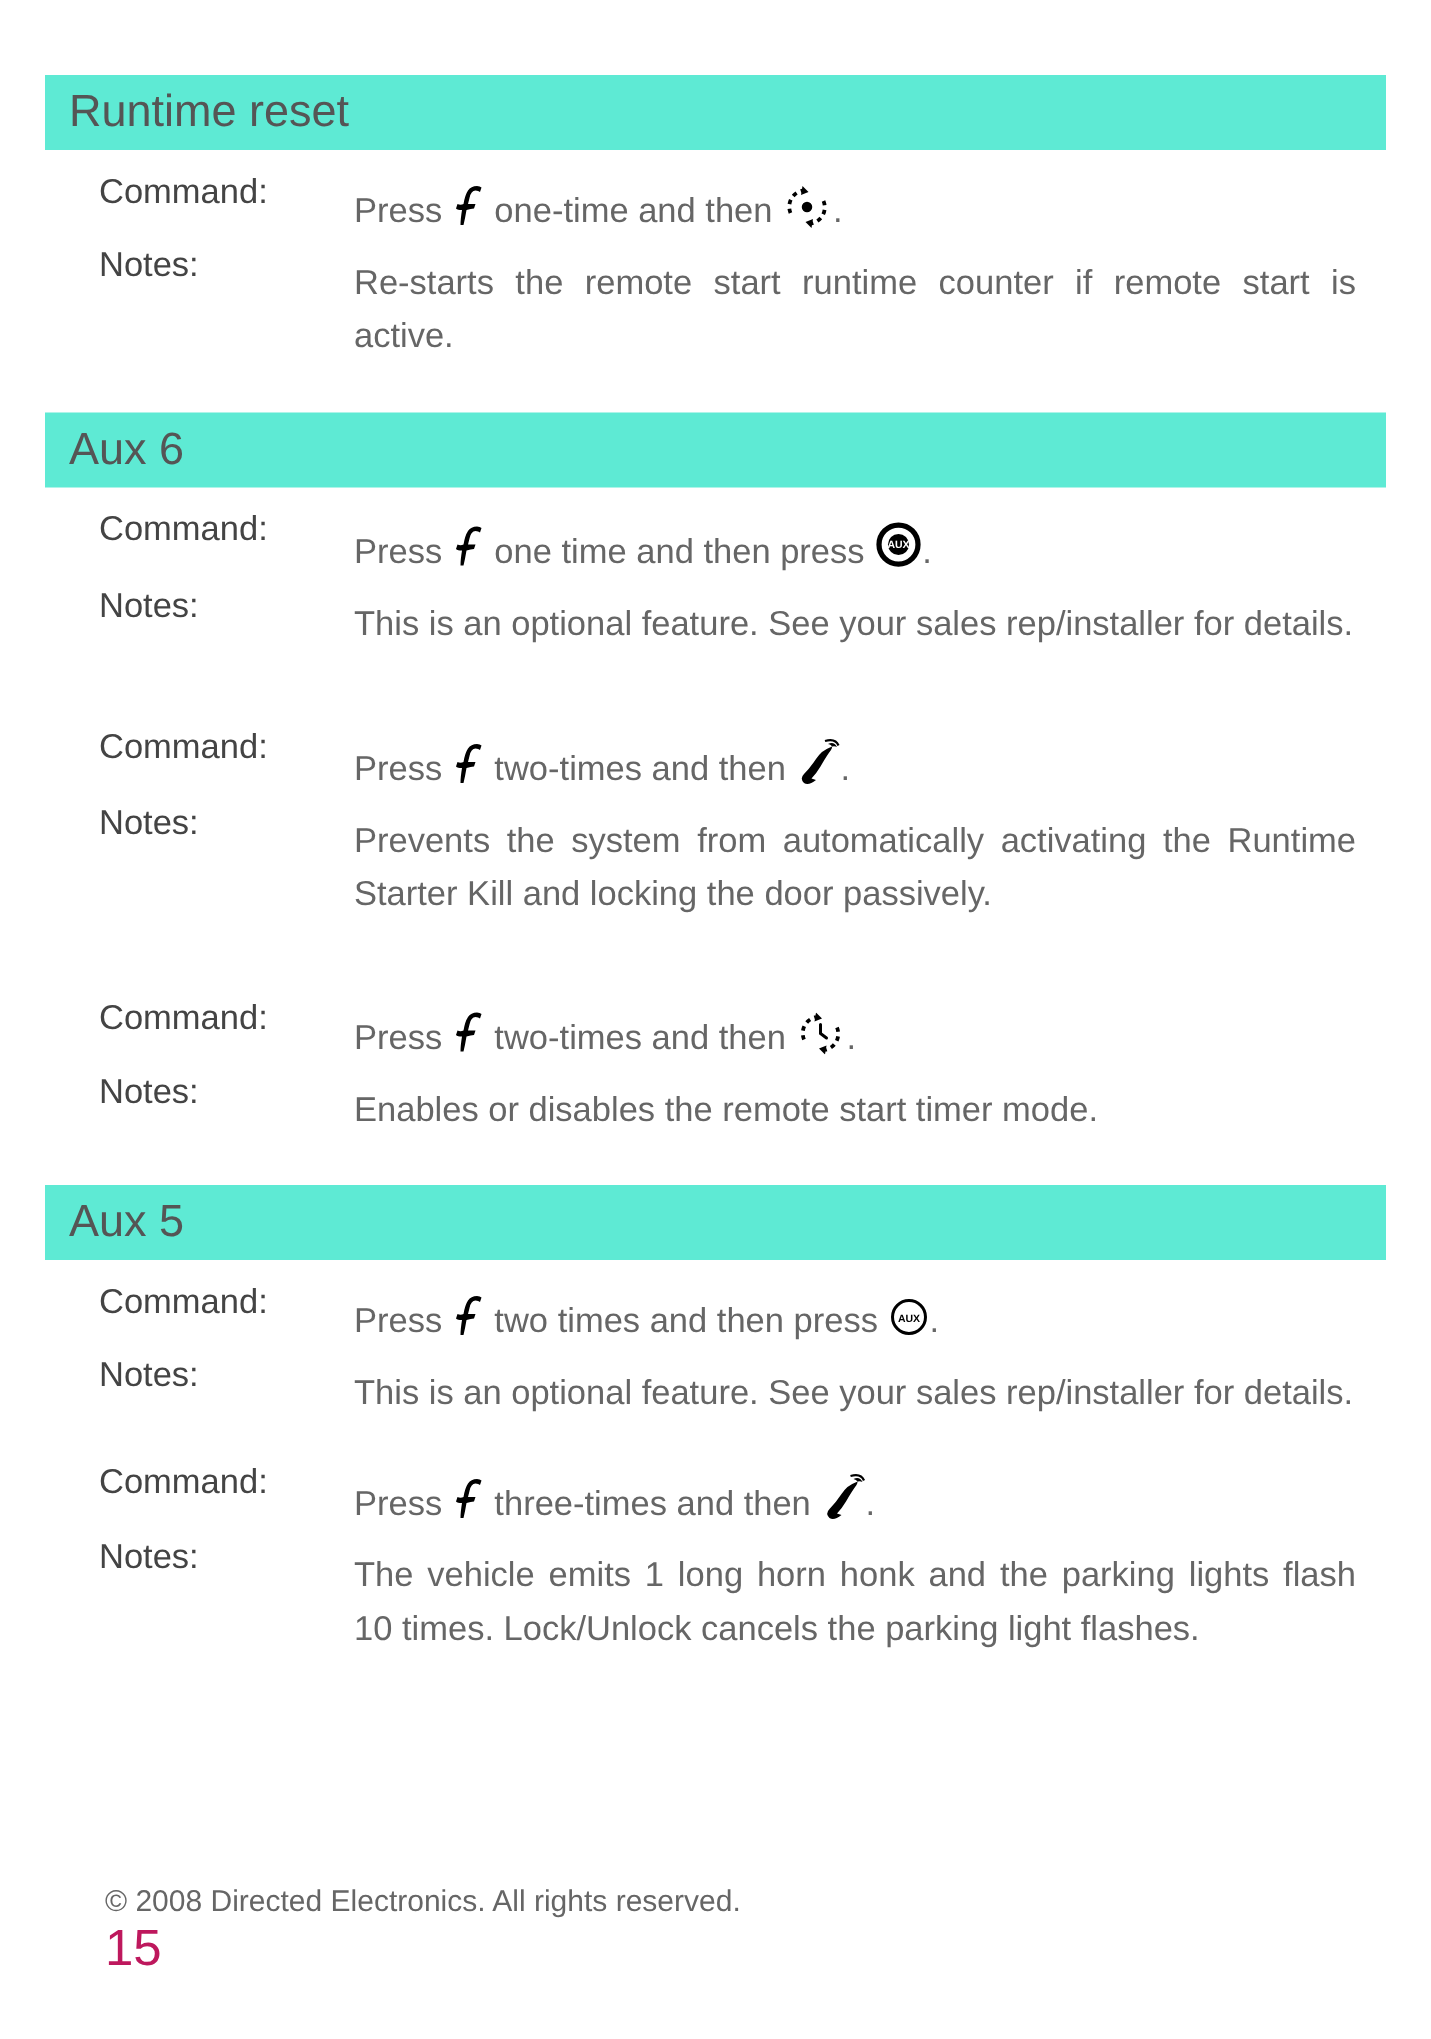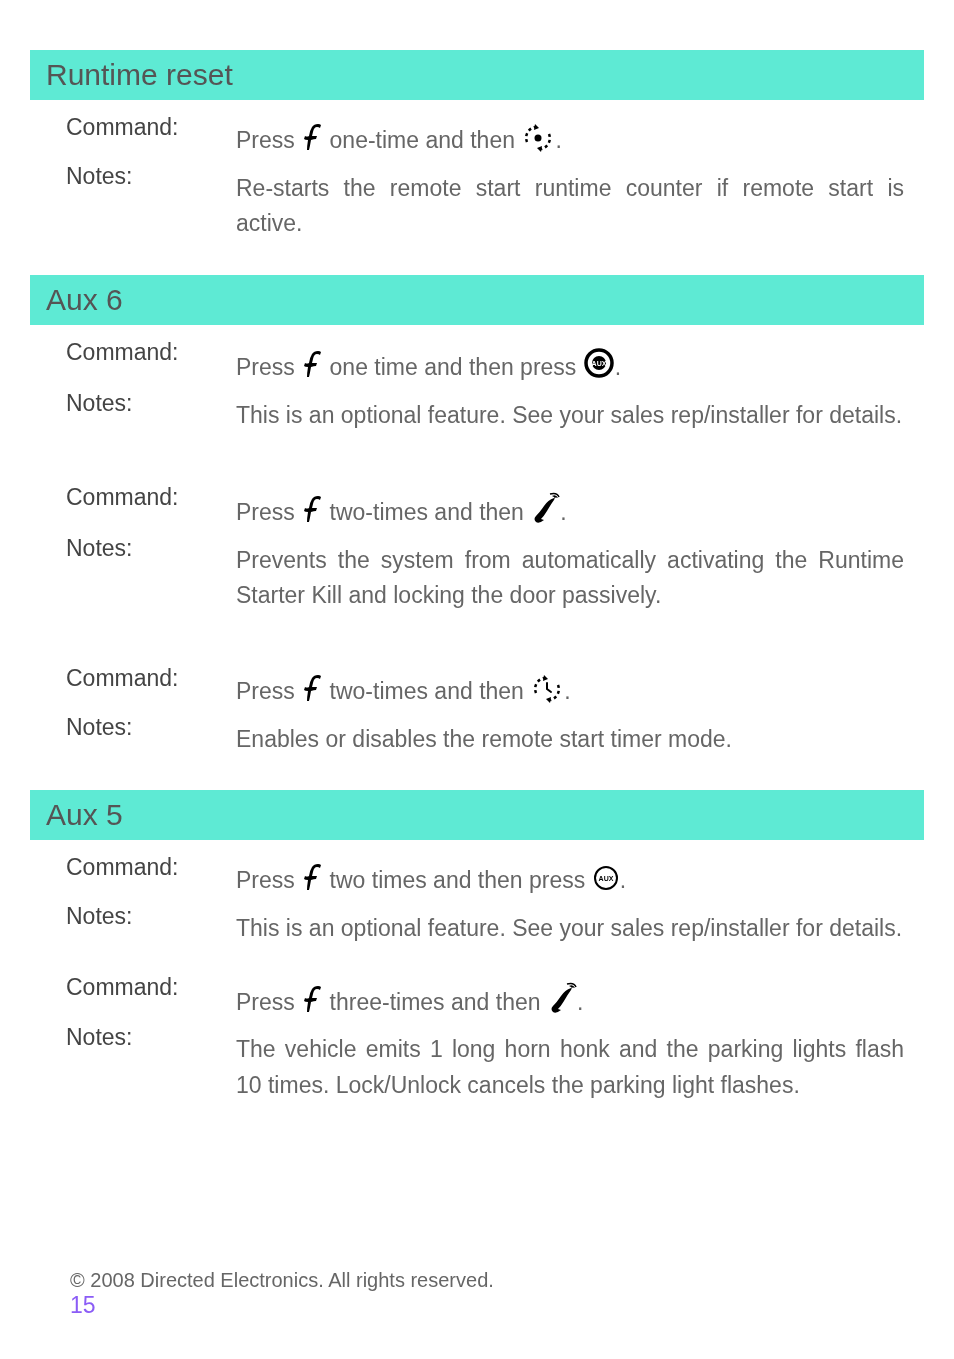--- a/index.html
+++ b/index.html
@@ -50,21 +50,21 @@
     position: absolute;
     bottom: 40px;
     left: 70px;
     right: 70px;
     display: flex;
     justify-content: space-between;
     font-size: 20px;
     color: #666;
     flex-direction: column;
   }
-  .pagenum { font-size: 23px; color: #8b5cf6; }
+  .pagenum { font-size: 34px; color: #be185d; }
   .gap { height: 24px; }
 </style>
 </head>
 <body>
 
 <div id="content">
     <div>
       <div class="section-header">Runtime reset</div>
       <div class="section-body">
         <div class="dl-row">

